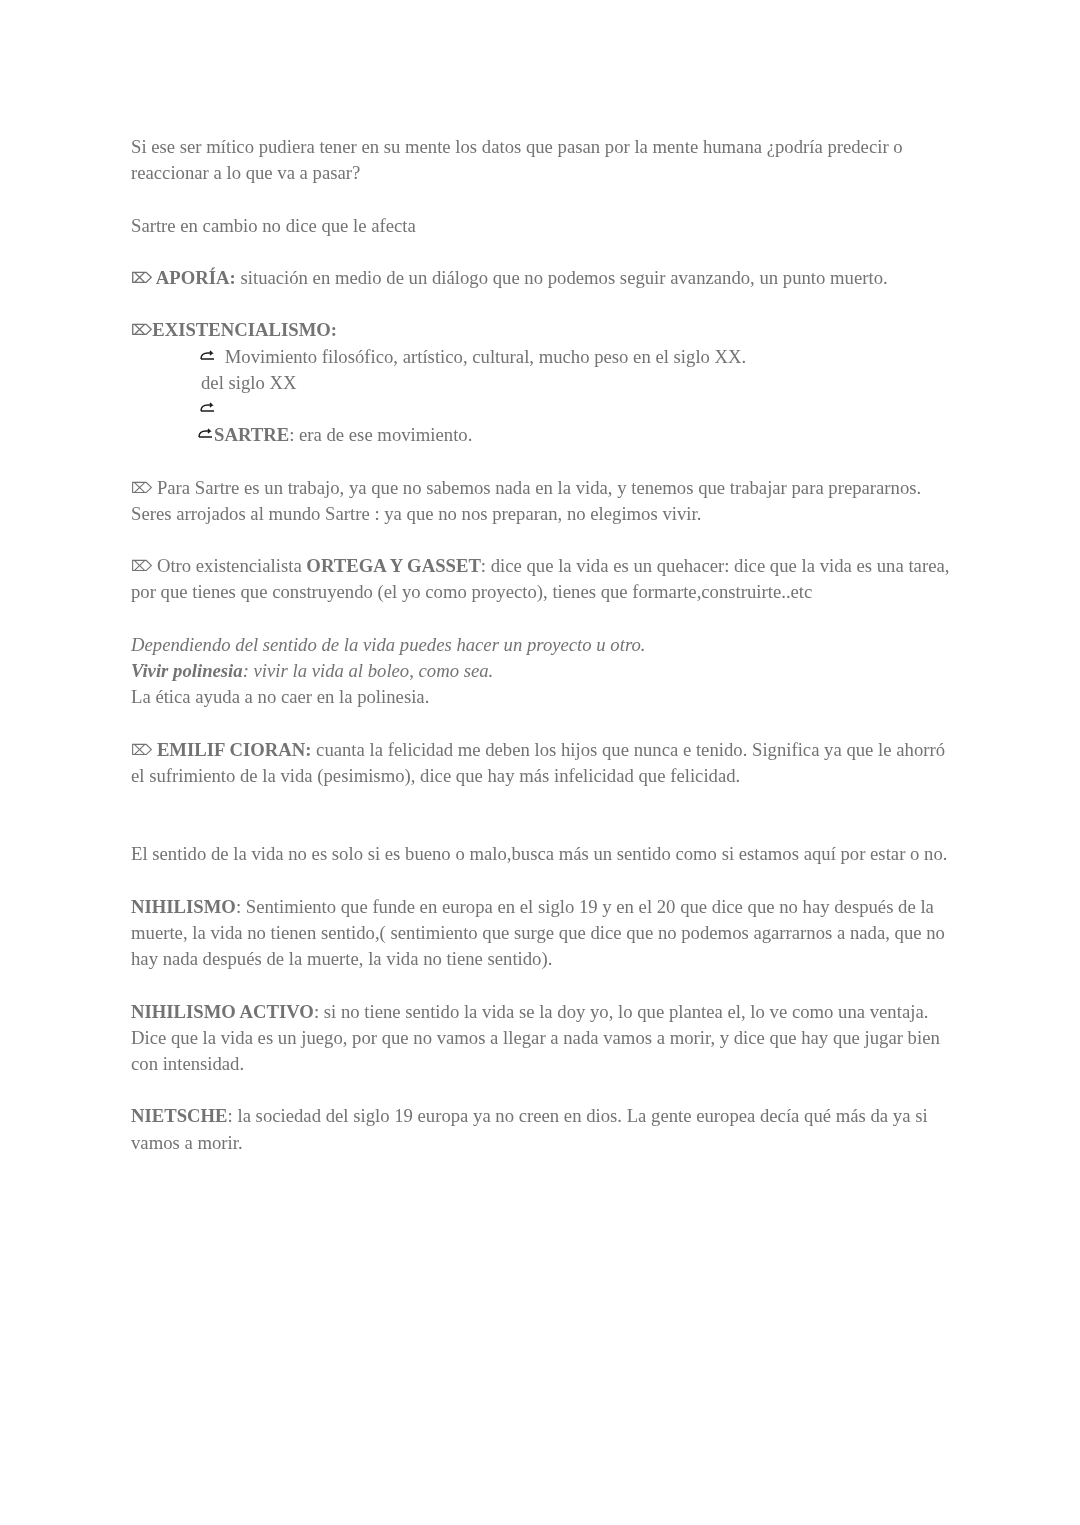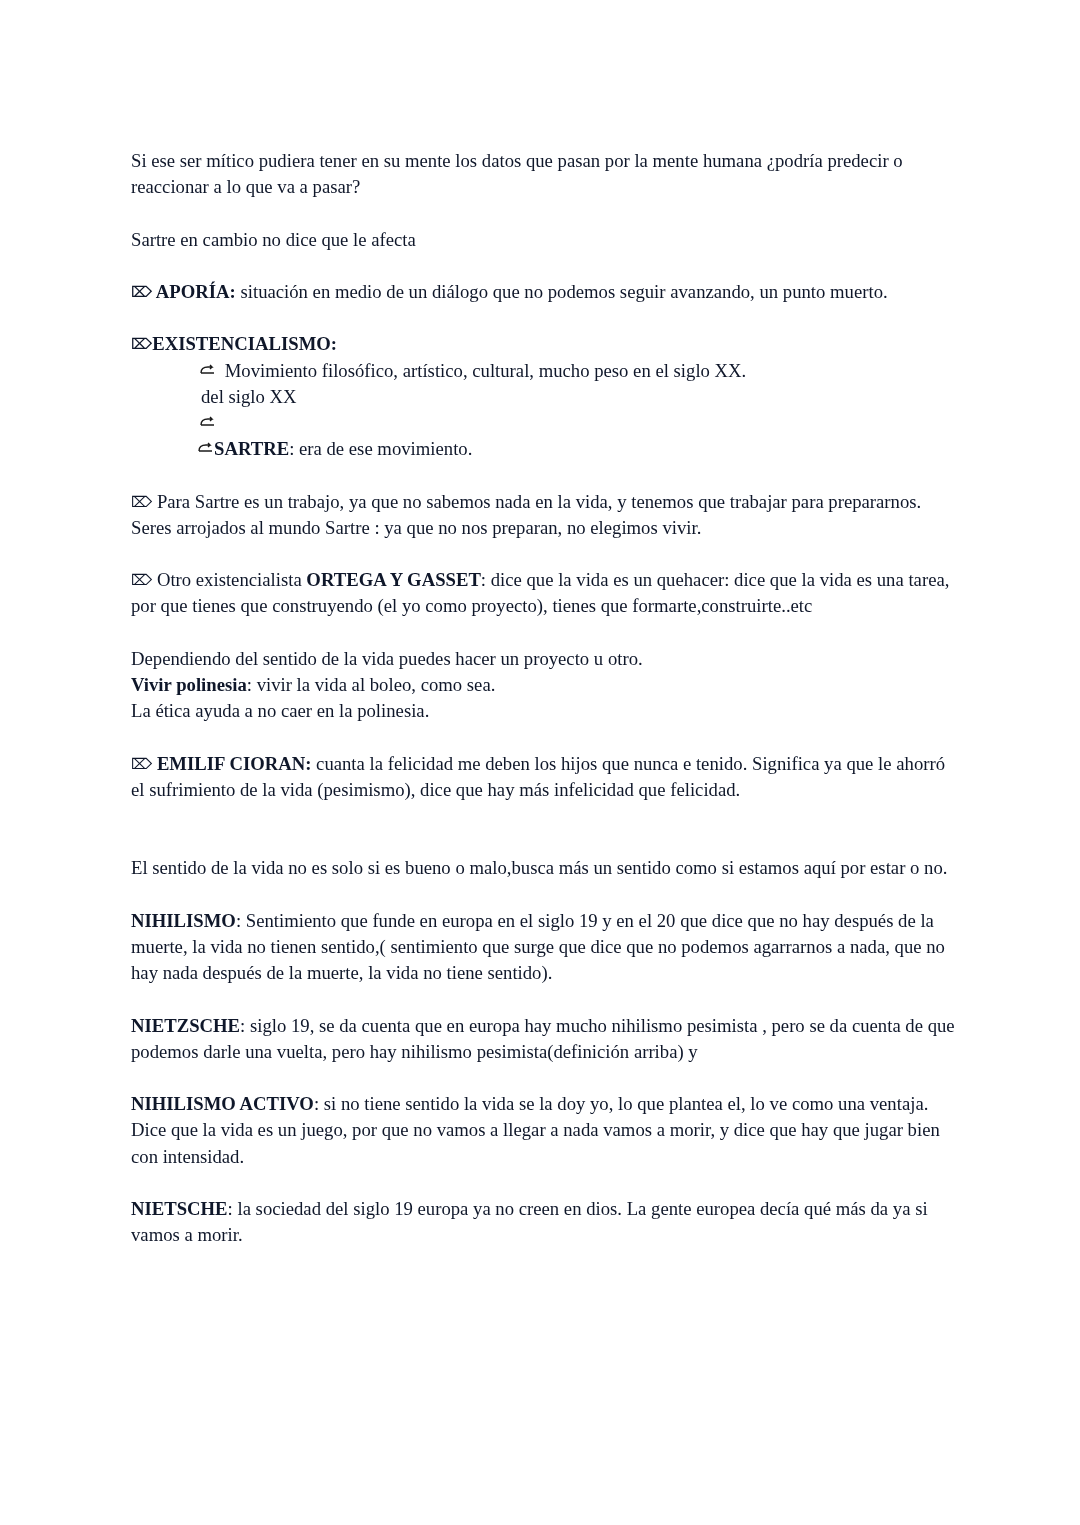--- a/index.html
+++ b/index.html
@@ -1,23 +1,23 @@
 <!DOCTYPE html>
 <html><head>
 <meta charset="utf-8">
 <style>
   html, body { margin: 0; padding: 0; background: #ffffff; }
   body { width: 1080px; height: 1525px; position: relative; overflow: hidden; }
   .page {
-    position: absolute; left: 131px; top: 148px; width: 830px;
+    position: absolute; left: 131px; top: 134px; width: 830px;
     font-family: "Liberation Serif", "DejaVu Serif", serif;
-    font-size: 18.7px; line-height: 26.2px; color: #0f172a;
+    font-size: 18.7px; line-height: 26.2px; color: #737373;
   }
   .p { margin: 0 0 26.2px 0; }
-  .p.tight { margin-bottom: 0; }
+  .p.tight { margin-bottom: 0; font-style: italic; }
   .gap2 { margin-bottom: 52.4px; }
   b { font-weight: bold; }
   .bu { font-weight: bold; }
   .bi { font-weight: bold; }
   .sym { font-family: "DejaVu Sans", sans-serif; font-size: 15px; display: inline-block; vertical-align: 1px; }
   .sub { padding-left: 68px; }
   .arrow { display: inline-block; width: 17px; height: 12px; vertical-align: 1px; margin-right: 4px; }
   .arrow.tight { margin-right: 0; }
 </style>
 </head>
@@ -59,19 +59,18 @@
   <p class="p tight">Dependiendo del sentido de la vida puedes hacer un proyecto u otro.</p>
   <p class="p tight"><b>Vivir polinesia</b><span>: vivir la vida al boleo, como sea.</span></p>
   <p class="p">La ética ayuda a no caer en la polinesia.</p>
 
   <p class="p gap2"><span class="sym">⌦</span> <b>EMILIF CIORAN:</b><span> cuanta la felicidad me deben los hijos que nunca e tenido. Significa ya que le ahorró el sufrimiento de la vida (pesimismo), dice que hay más infelicidad que felicidad.</span></p>
 
   <p class="p">El sentido de la vida  no es solo si es bueno o malo,busca más un sentido como si estamos aquí por estar o no.</p>
 
   <p class="p"><b>NIHILISMO</b><span>: Sentimiento que funde en europa en el siglo 19 y en el 20 que dice que no hay después de la muerte, la vida no tienen sentido,( sentimiento que surge que dice que no podemos agarrarnos a nada, que no hay nada después de la muerte, la vida no tiene sentido).</span></p>
 
-  <p class="p"><span class="bi">NIETZSCHE</span><span>: siglo 19, se da cuenta que en europa hay mucho nihilismo pesimista , pero se da cuenta de que podemos darle una vuelta, pero hay nihilismo pesimista(definición arriba) y</span></p>
 
   <p class="p"><b>NIHILISMO ACTIVO</b><span>: si no tiene sentido la vida se la doy yo, lo que plantea el, lo ve como una ventaja. Dice que la vida es un juego, por que no vamos a llegar a nada vamos a morir, y dice que hay que jugar bien con intensidad.</span></p>
 
   <p class="p"><span class="bi">NIETSCHE</span><span>: la sociedad del siglo 19 europa ya no creen en dios. La gente europea decía qué más da ya si vamos a morir.</span></p>
 
 </div>
 
 </body></html>

